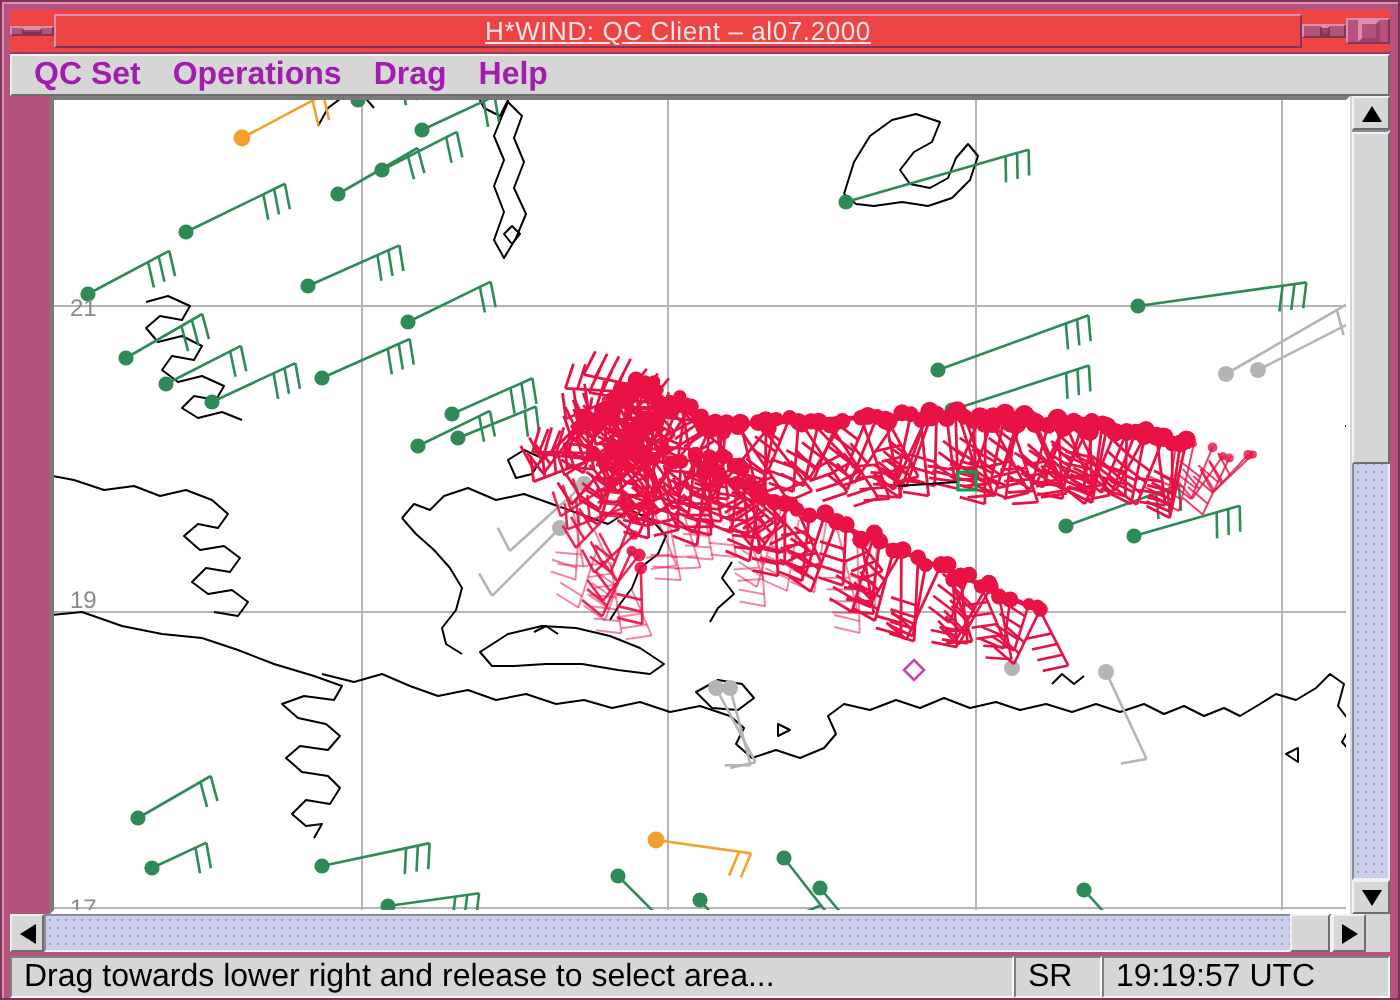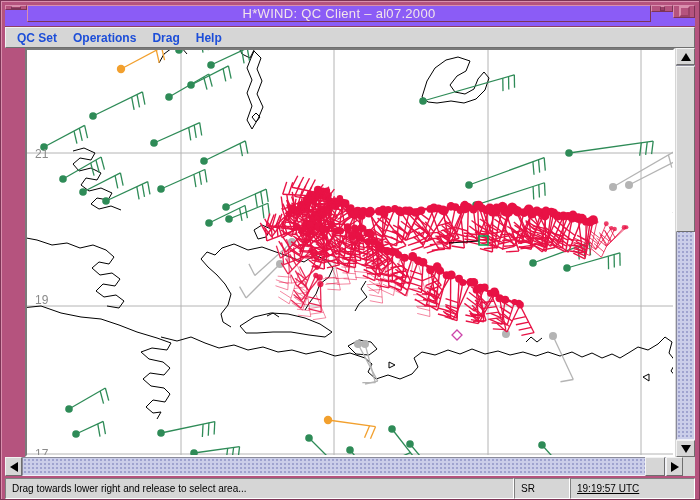--- a/index.html
+++ b/index.html
@@ -6,43 +6,44 @@
   *{box-sizing:border-box;}
   .window{
     position:relative;width:700px;height:500px;
     background:#b5537e;
     border:1px solid #7d3456;
     box-shadow:inset 1px 1px 0 #d98fad;
     padding:4px;
     font-family:"Liberation Sans", sans-serif;
   }
   .titlebar{
-    height:22px;display:flex;align-items:flex-start;
-    background:#8b5cf6;color:#f2e4ea;
+    height:22px;display:flex;align-items:center;
+    background:#ef4444;color:#f2e4ea;
     border-bottom:1px solid #8f3f63;
+    text-decoration:underline;
   }
   .tb-btn{
     width:22px;display:flex;align-items:center;justify-content:center;
     border:1px solid;border-color:#d98fad #7d3456 #7d3456 #d98fad;
     background:#b5537e;cursor:pointer;flex:0 0 auto;
   }
   .tb-dash{width:10px;height:3px;background:#9c4169;border:1px solid #7d3456;border-top-color:#d98fad;}
   .tb-sq-s{width:5px;height:5px;background:#9c4169;border:1px solid #7d3456;border-top-color:#d98fad;}
   .tb-sq-l{width:11px;height:11px;background:transparent;border:2px solid #9c4169;border-top-color:#d98fad;border-left-color:#d98fad;}
   .tb-title{
     flex:1;display:flex;align-items:center;justify-content:center;
     font-size:13px;letter-spacing:.3px;
     border:1px solid;border-color:#d98fad #7d3456 #7d3456 #d98fad;
   }
   .menubar{
     height:21px;background:#d6d6d6;display:flex;align-items:center;
     border:1px solid;border-color:#f2f2f2 #6f6f6f #6f6f6f #f2f2f2;
     padding-left:4px;gap:2px;
   }
-  .menu-item{font-size:12px;font-weight:bold;color:#1d4ed8;padding:2px 7px;cursor:pointer;}
+  .menu-item{font-size:16px;font-weight:bold;color:#a21caf;padding:2px 7px;cursor:pointer;}
   .maprow{display:flex;height:409px;}
   .map-viewport{
     width:672px;height:409px;background:#fff;overflow:hidden;
     border:2px solid;border-color:#7a7a7a #ffffff #ffffff #7a7a7a;margin-left:20px;
   }
   .vscroll{width:20px;height:409px;display:flex;flex-direction:column;background:#d6d6d6;padding-left:1px;}
   .sb-btn{
     height:17px;width:19px;flex:0 0 auto;background:#d6d6d6;
     border:1px solid;border-color:#f2f2f2 #6f6f6f #6f6f6f #f2f2f2;
     display:flex;align-items:center;justify-content:center;cursor:pointer;
@@ -68,25 +69,25 @@
   .hscroll{height:19px;display:flex;margin-top:0;}
   .htrack{flex:1;position:relative;display:flex;justify-content:flex-end;}
   .hthumb{
     width:20px;height:19px;margin-top:-1px;margin-bottom:-1px;
     background:#d6d6d6;border:1px solid;border-color:#f2f2f2 #6f6f6f #6f6f6f #f2f2f2;cursor:grab;flex:0 0 auto;
   }
   .hcorner{width:12px;height:19px;background:#d6d6d6;flex:0 0 auto;}
   .statusbar{height:21px;display:flex;background:#d6d6d6;margin-top:2px;}
   .status-panel{
     background:#d6d6d6;border:1px solid;border-color:#808080 #ffffff #ffffff #808080;
-    font-size:10px;color:#000;display:flex;align-items:center;padding:0 6px;white-space:nowrap;overflow:hidden;
+    font-size:16px;color:#000;display:flex;align-items:center;padding:0 6px;white-space:nowrap;overflow:hidden;
   }
   .status-msg{flex:1;}
-  .status-mode{width:56px;flex:0 0 auto;}
-  .status-time{width:125px;flex:0 0 auto;text-decoration:underline;}
+  .status-mode{width:44px;flex:0 0 auto;}
+  .status-time{width:144px;flex:0 0 auto;}
 </style>
 </head>
 <body>
 
 <div class="window">
 
   <div class="titlebar">
     <div class="tb-btn">
       <div class="tb-dash"></div>
     </div>

